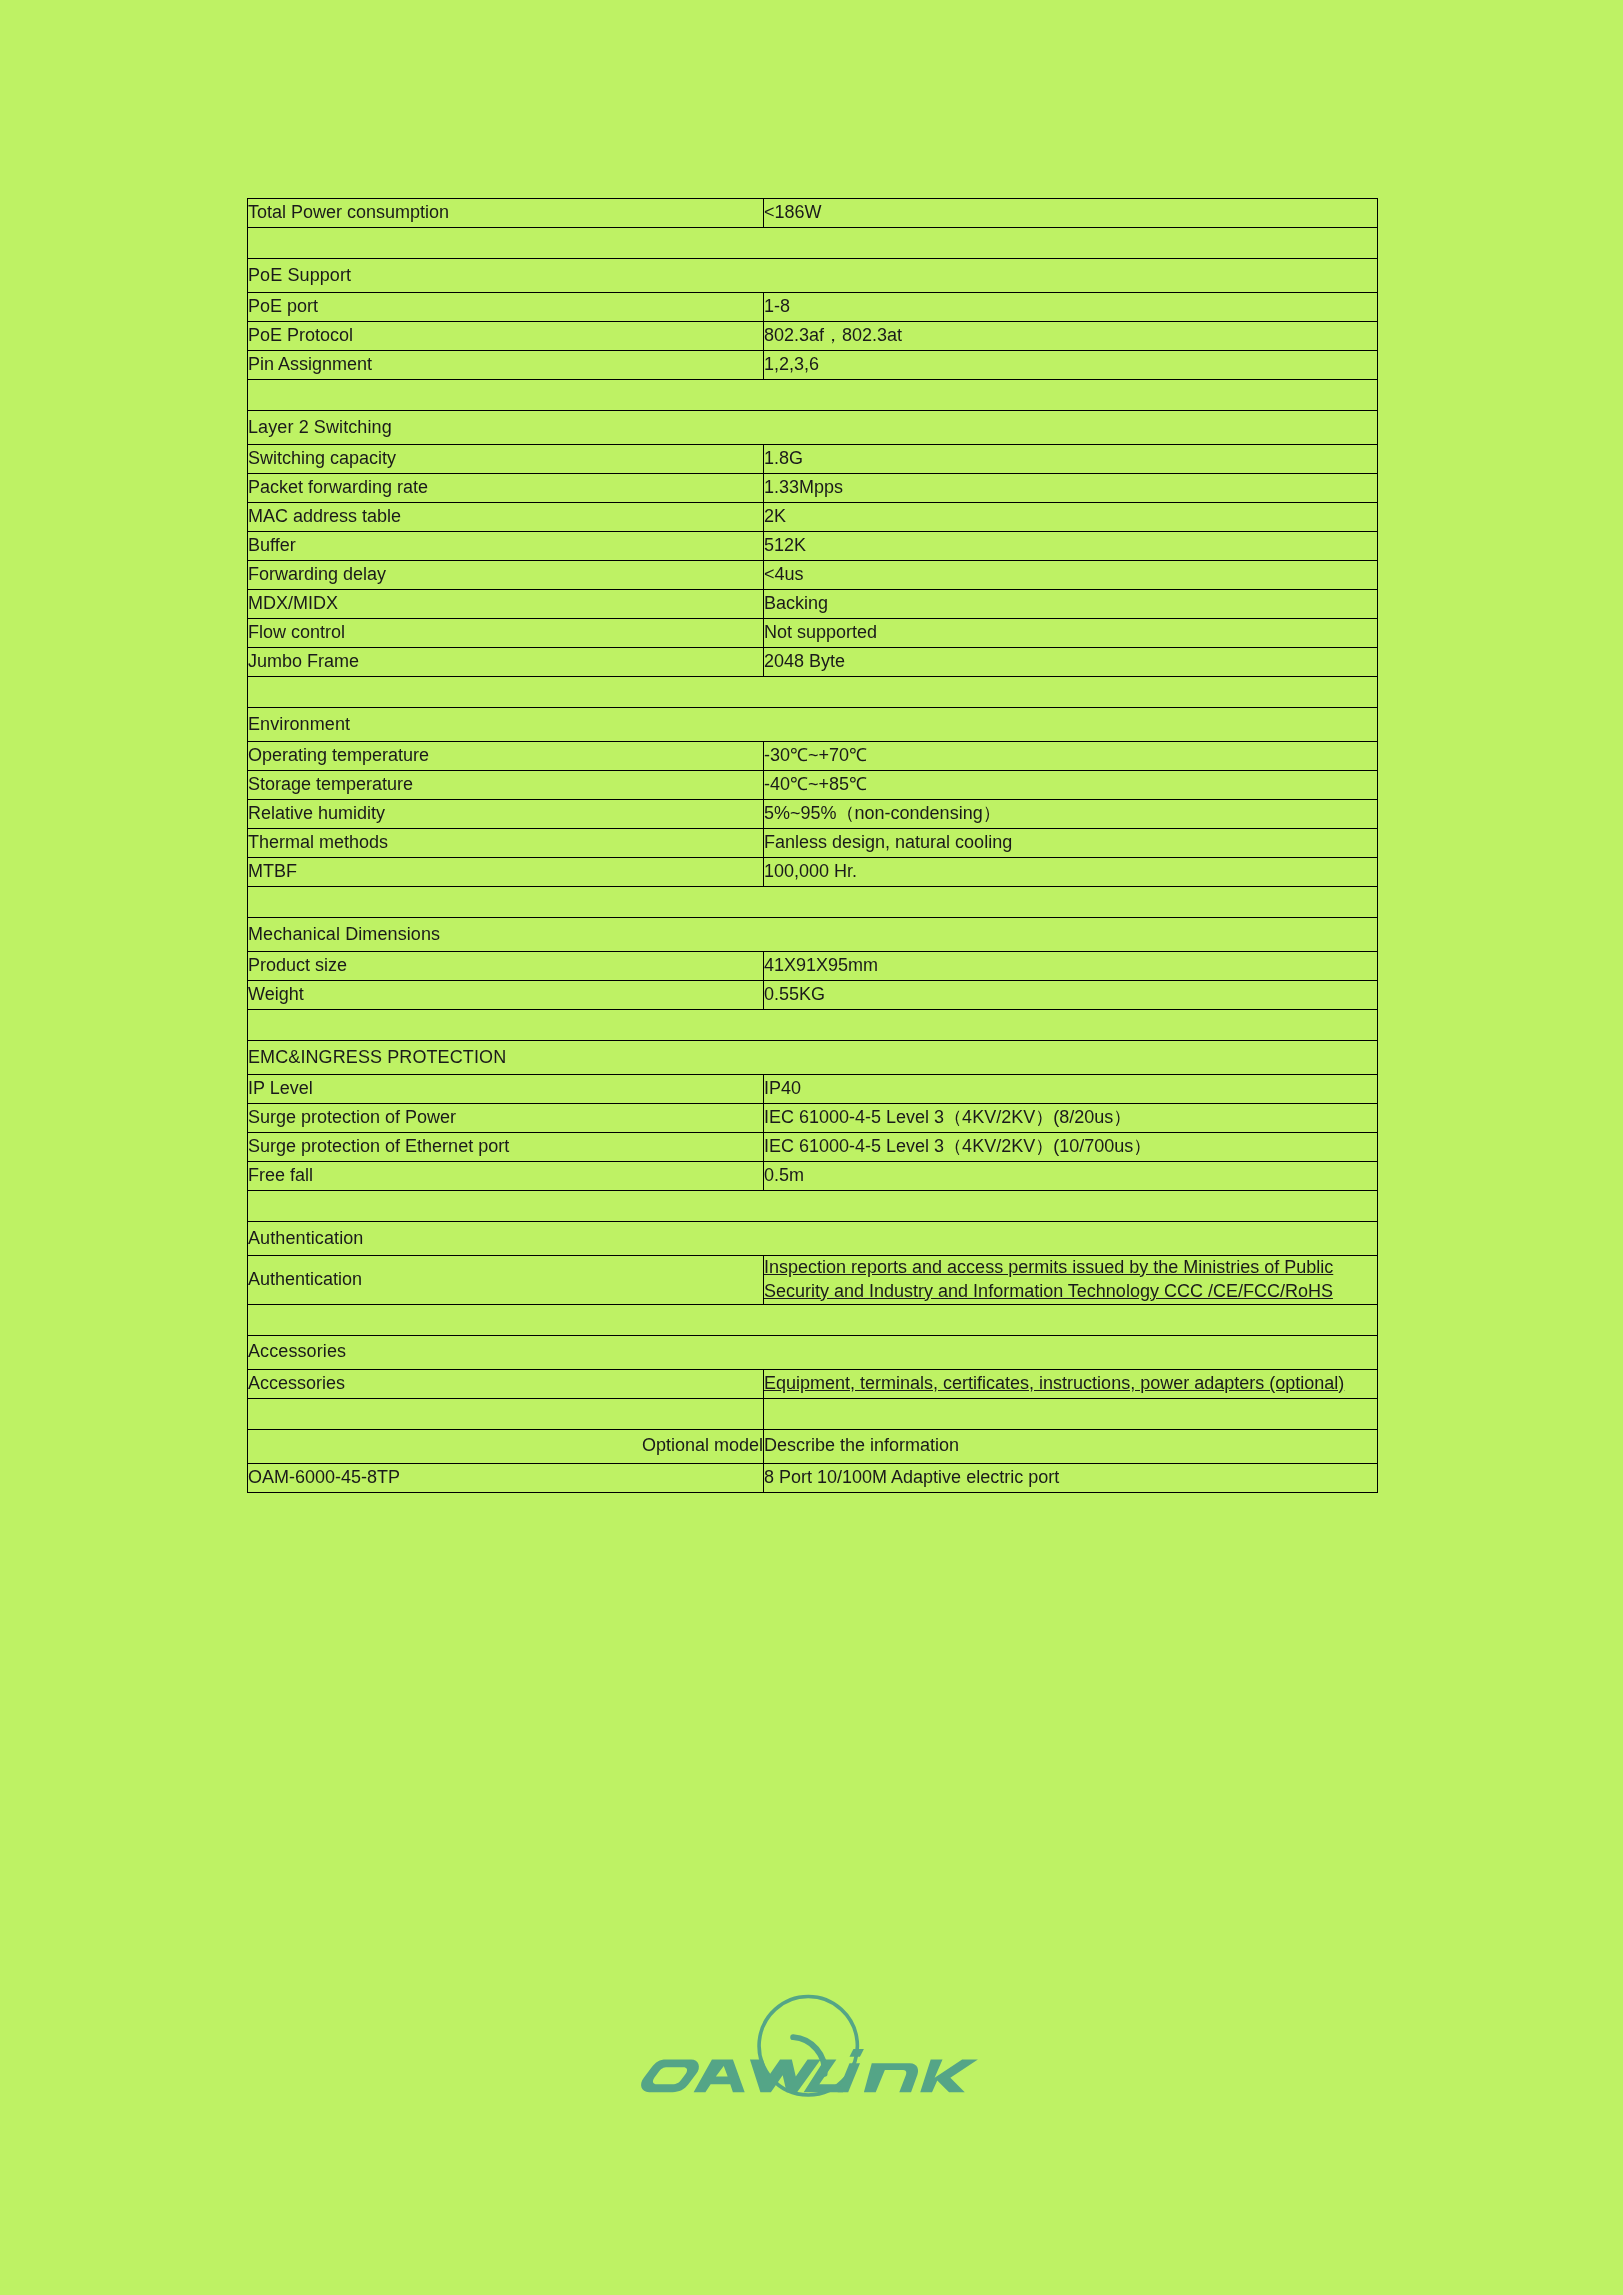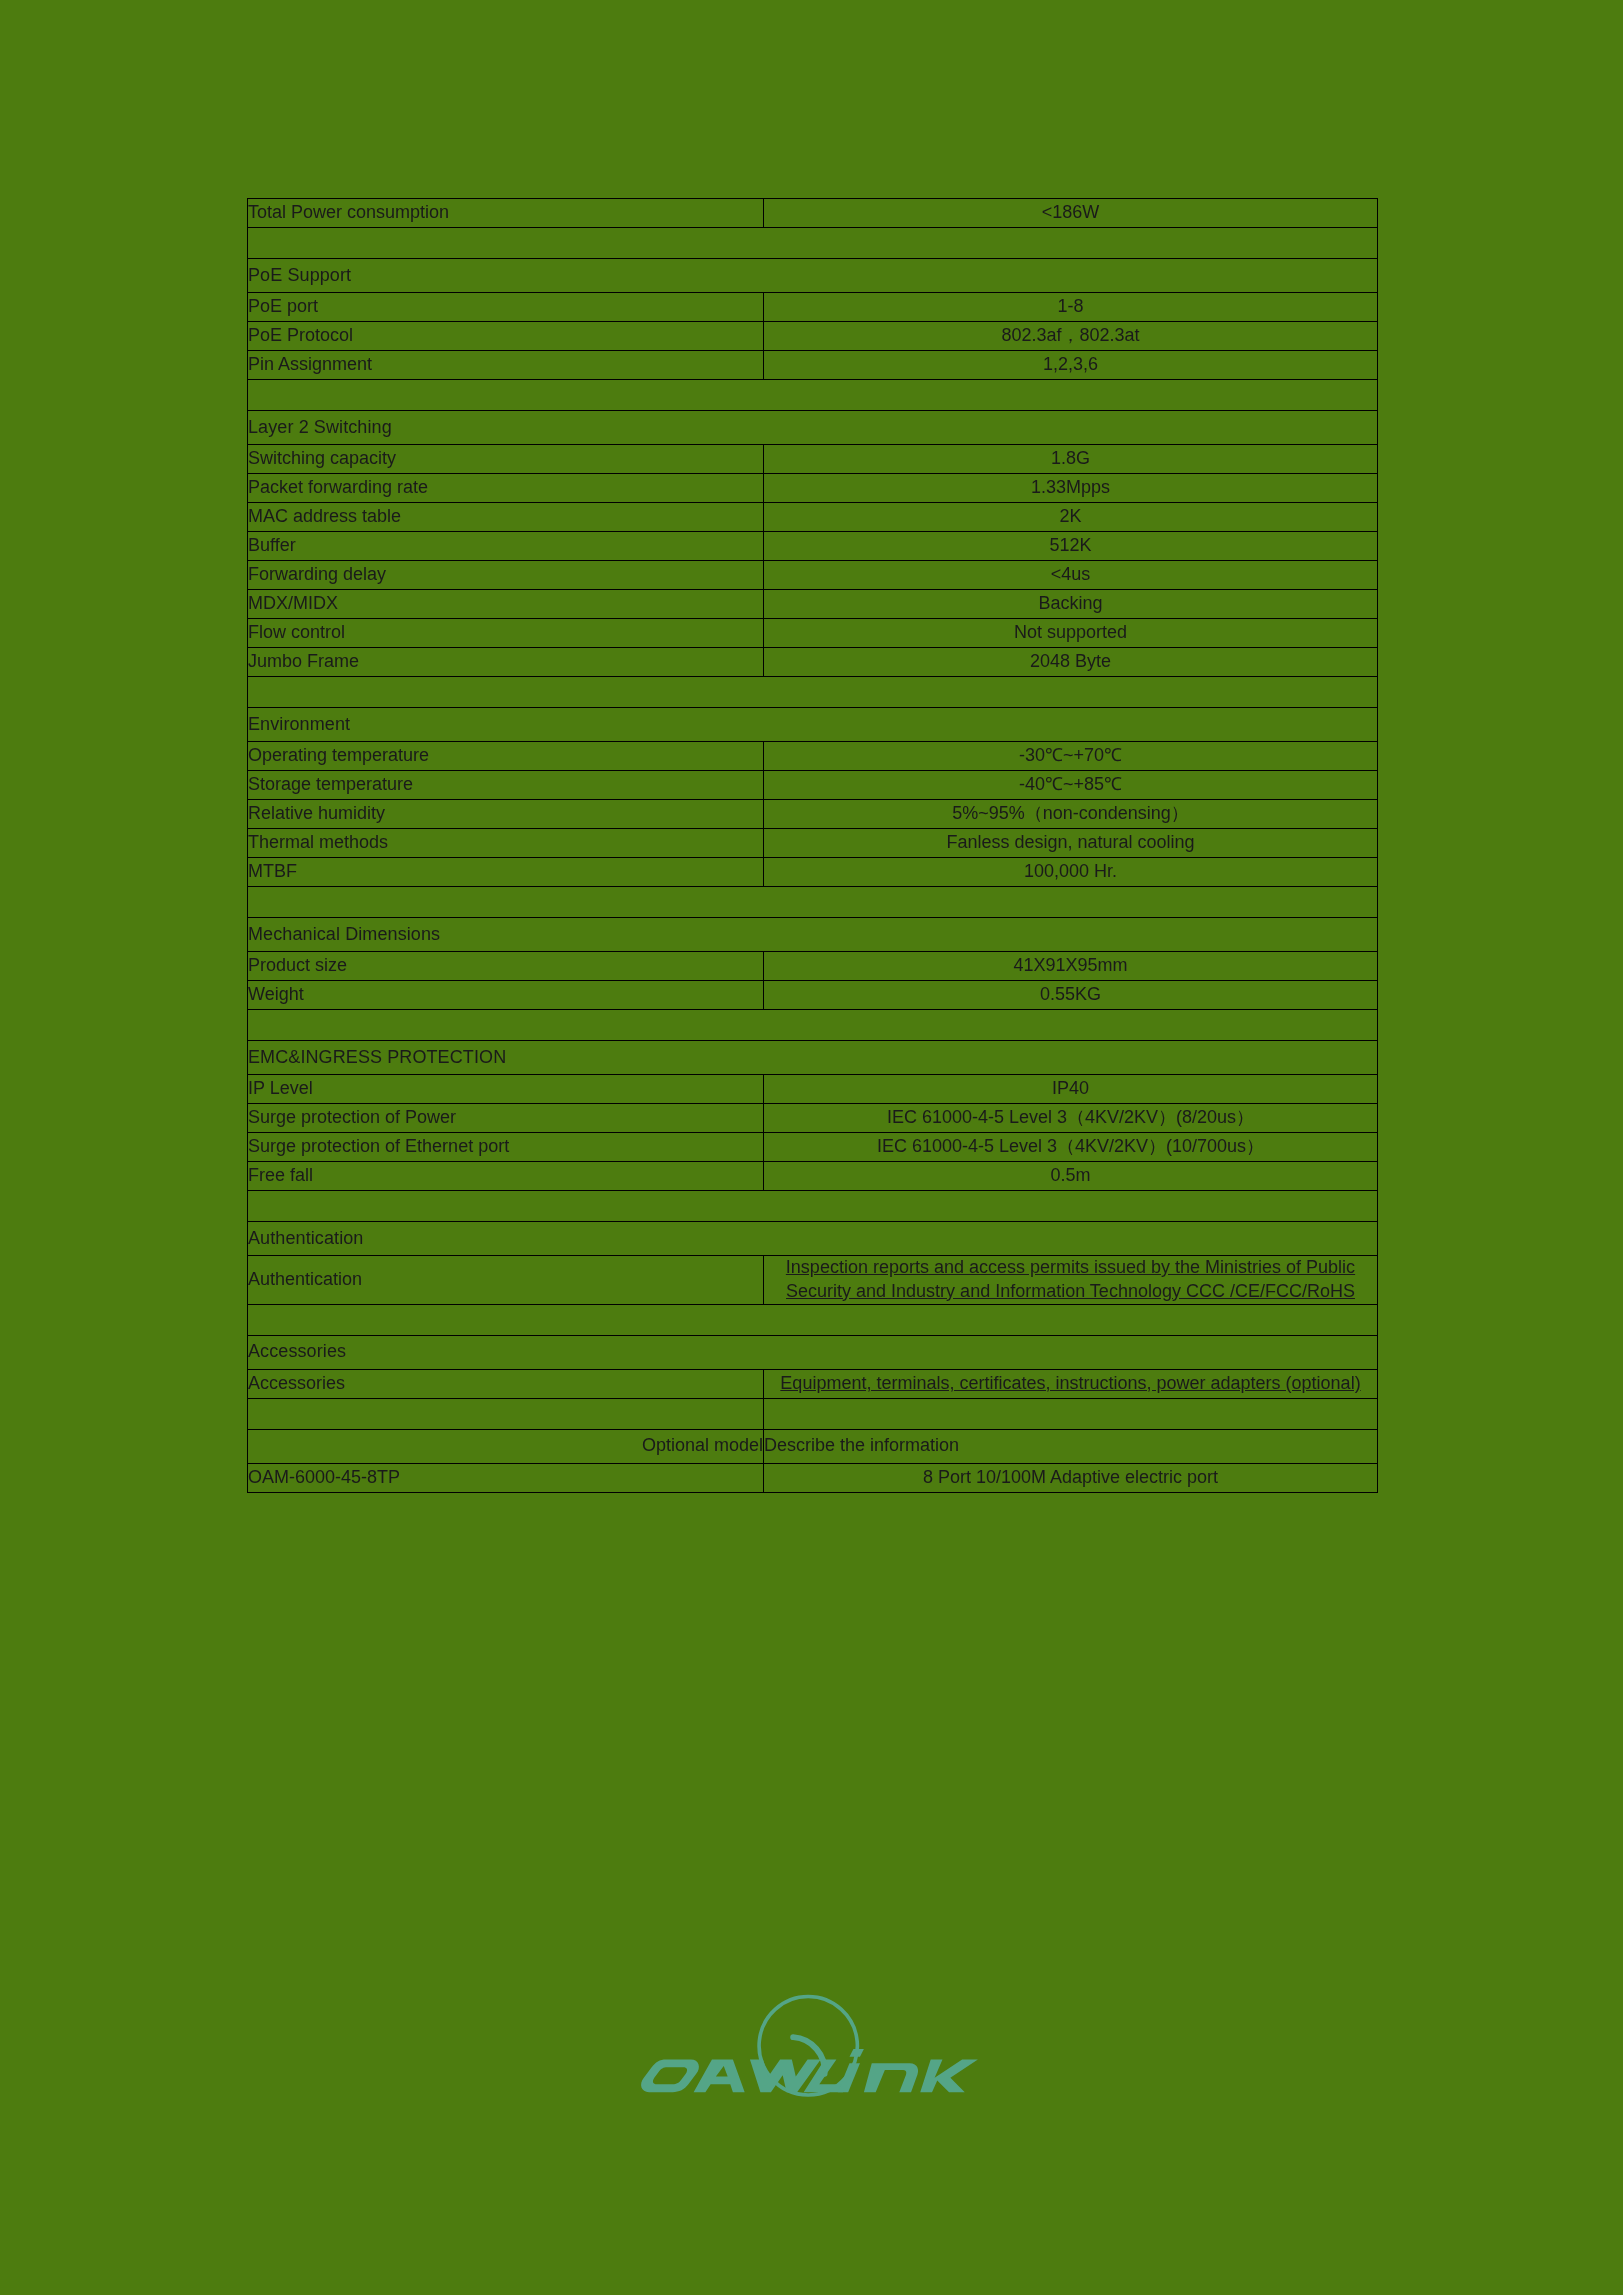--- a/index.html
+++ b/index.html
@@ -11,21 +11,21 @@
     width: 1623px;
     height: 2295px;
     font-family: "Liberation Sans", sans-serif;
     color: #000000;
     -webkit-font-smoothing: antialiased;
   }
   .page {
     position: relative;
     width: 1623px;
     height: 2295px;
-    background: #4d7c0f;
+    background: #bef264;
     box-sizing: border-box;
   }
   .spec-table-wrap {
     position: absolute;
     left: 247px;
     top: 198px;
     width: 1130px;
   }
   table.spec-table {
     width: 1130px;
@@ -44,21 +44,20 @@
     font-weight: 400;
     color: #1a1a1a;
   }
   td.cell-label {
     padding: 5.9px 0 5.9px 11.8px;
     height: 28px;
   }
   td.cell-value {
     padding: 5.9px 0 5.9px 10.5px;
     height: 28px;
-    text-align: center;
   }
   
   td.section-head {
     padding: 7.2px 0 8.5px 11.8px;
     font-size: 25px;
     font-weight: 700;
     letter-spacing: 0.1px;
     color: #000000;
     height: 33px;
   }

